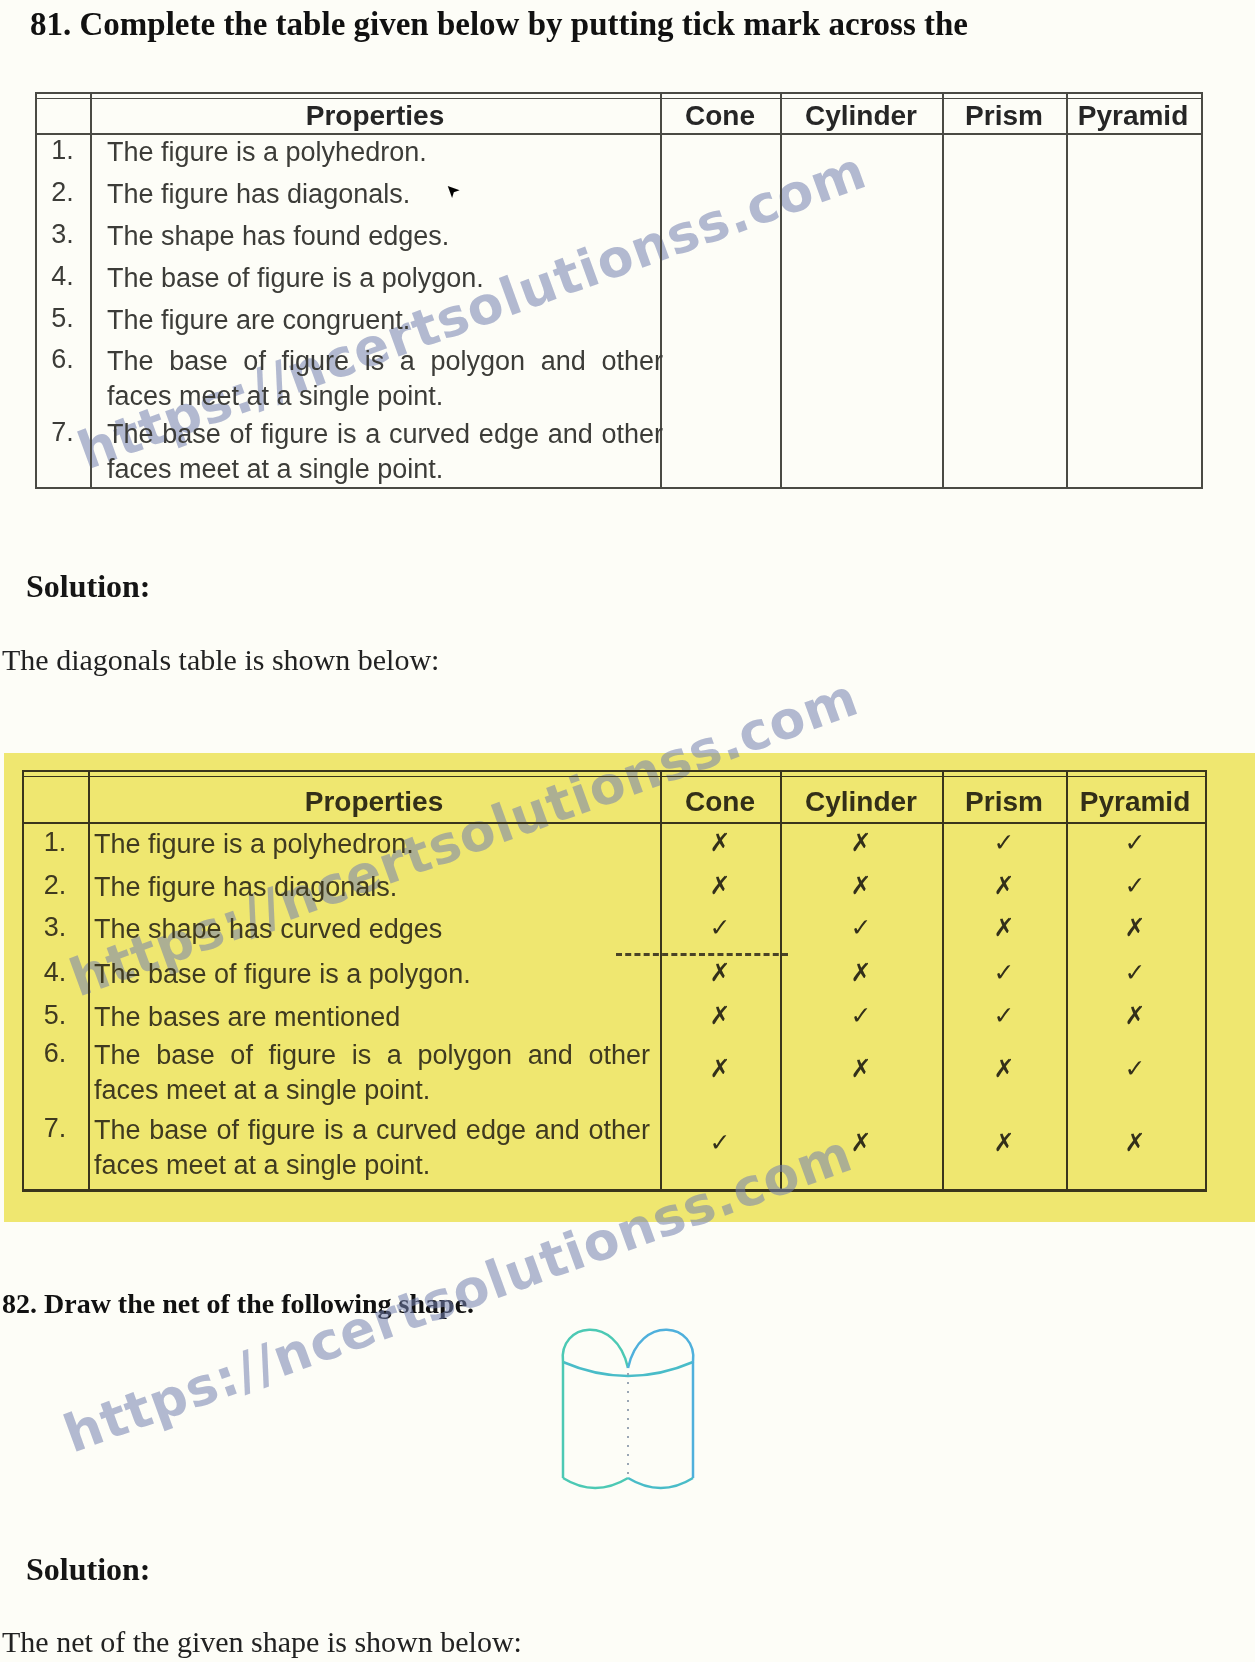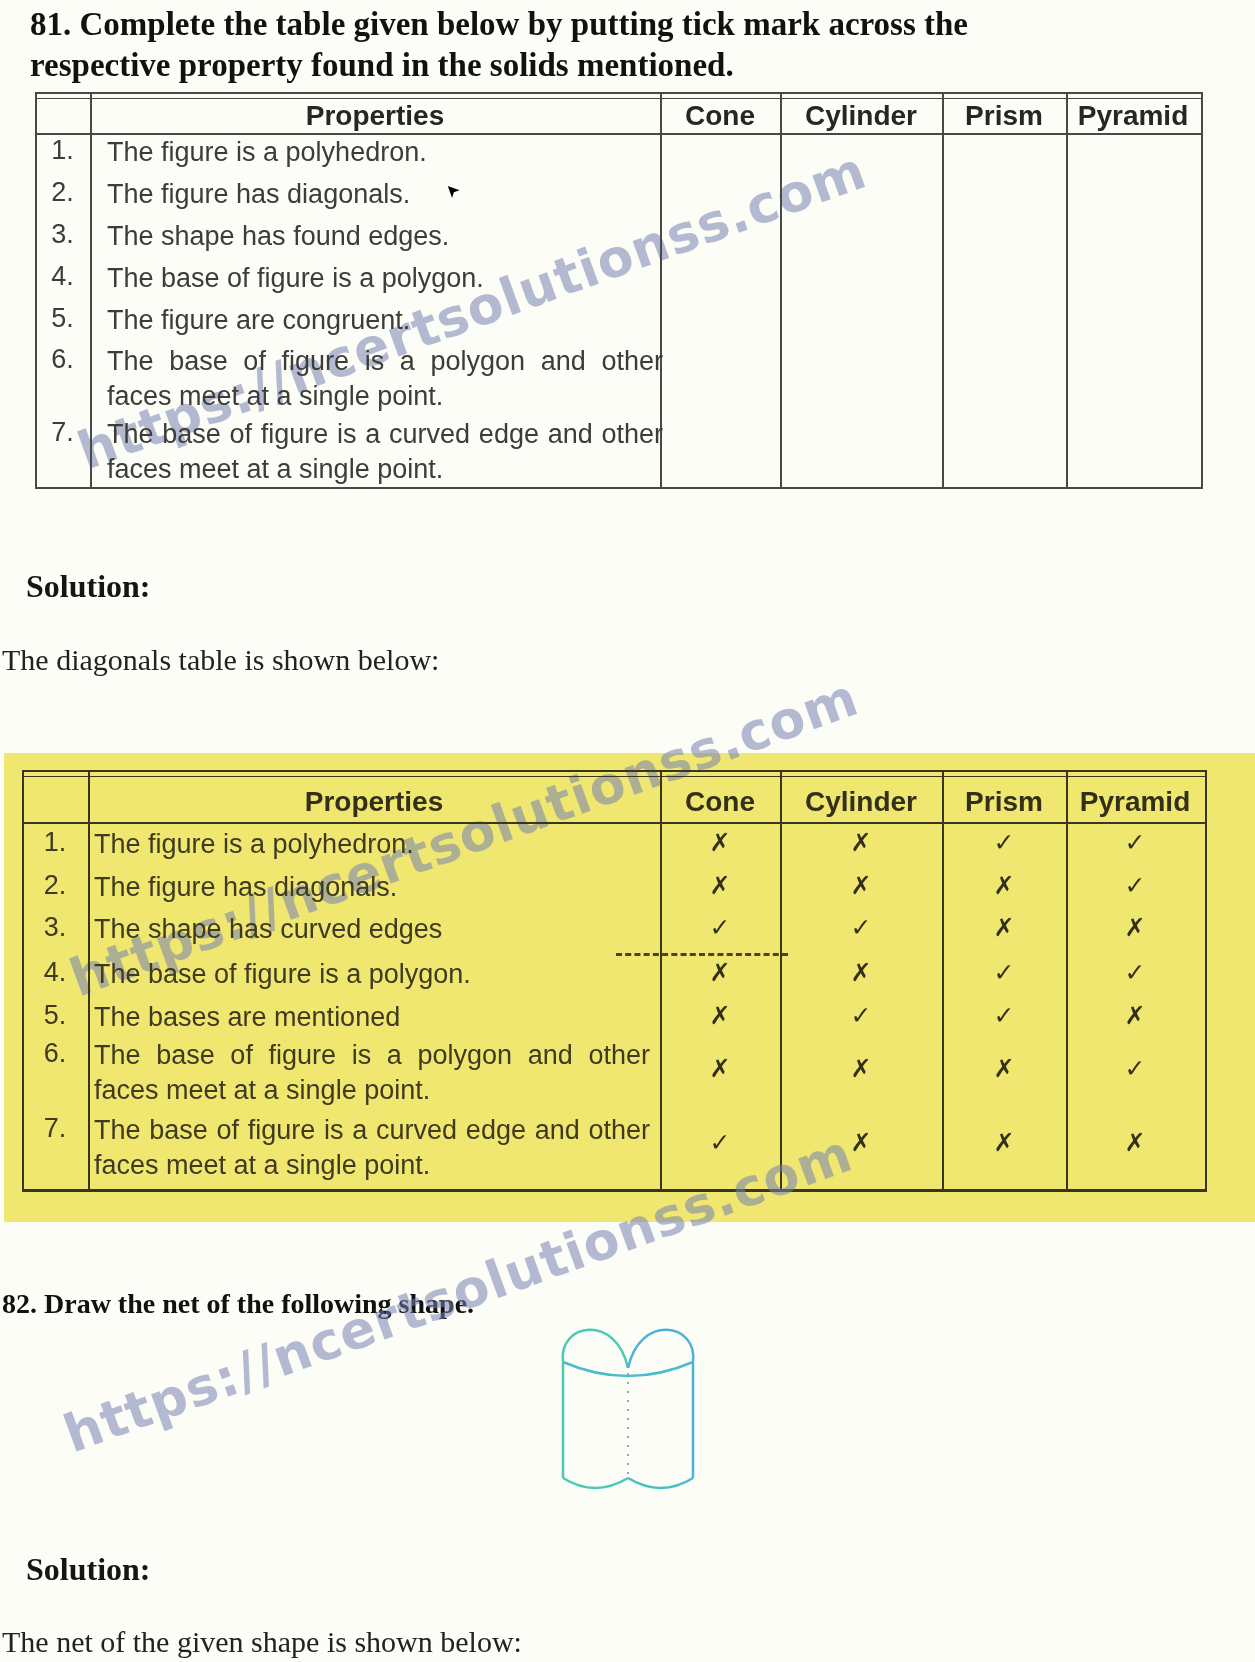--- a/index.html
+++ b/index.html
@@ -37,21 +37,20 @@
   .hl-band{background:#efe770;}
   .dash{position:absolute;border-top:3px dashed #4a4426;}
   .cursor-mark{position:absolute;font-size:17px;color:#000;transform:rotate(-135deg);}
   svg{position:absolute;}
 </style>
 </head>
 <body>
 
 <div class="abs h-main" style="left:2px;top:4px;margin-left:28px;">
   <div>81. Complete the table given below by putting tick mark across the</div>
-  <div>respective property found in the solids mentioned.</div>
 </div>
 
 <div class="wm" style="left:70px;top:425px;">https://ncertsolutionss.com</div>
 
 <div class="tbl t1" style="left:35px;top:92px;width:1168px;height:397px;">
   <div class="hl" style="left:0;top:0;width:1168px;height:2px;"></div>
   <div class="hl" style="left:0;top:6px;width:1168px;height:1px;"></div>
   <div class="hl" style="left:0;top:41px;width:1168px;height:2px;"></div>
   <div class="hl" style="left:0;top:395px;width:1168px;height:2px;"></div>
   <div class="vl" style="left:0;top:0;width:2px;height:397px;"></div>

